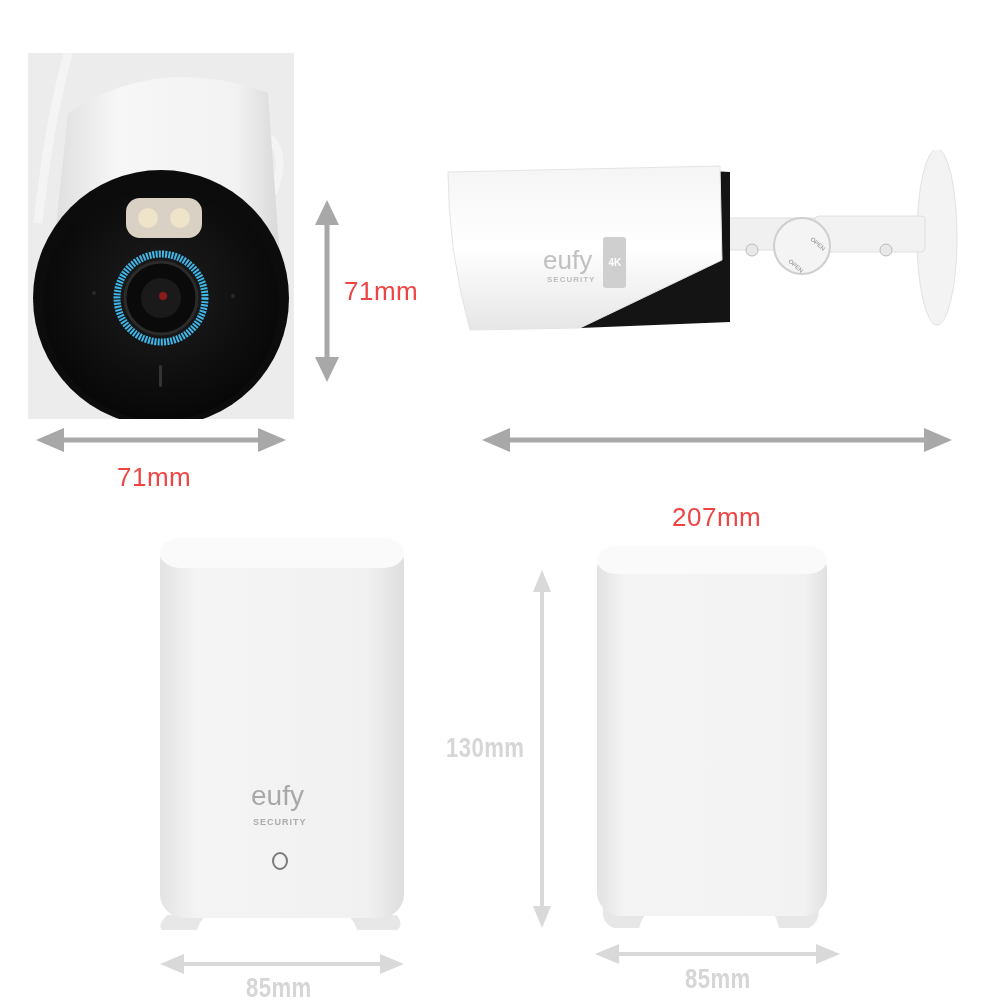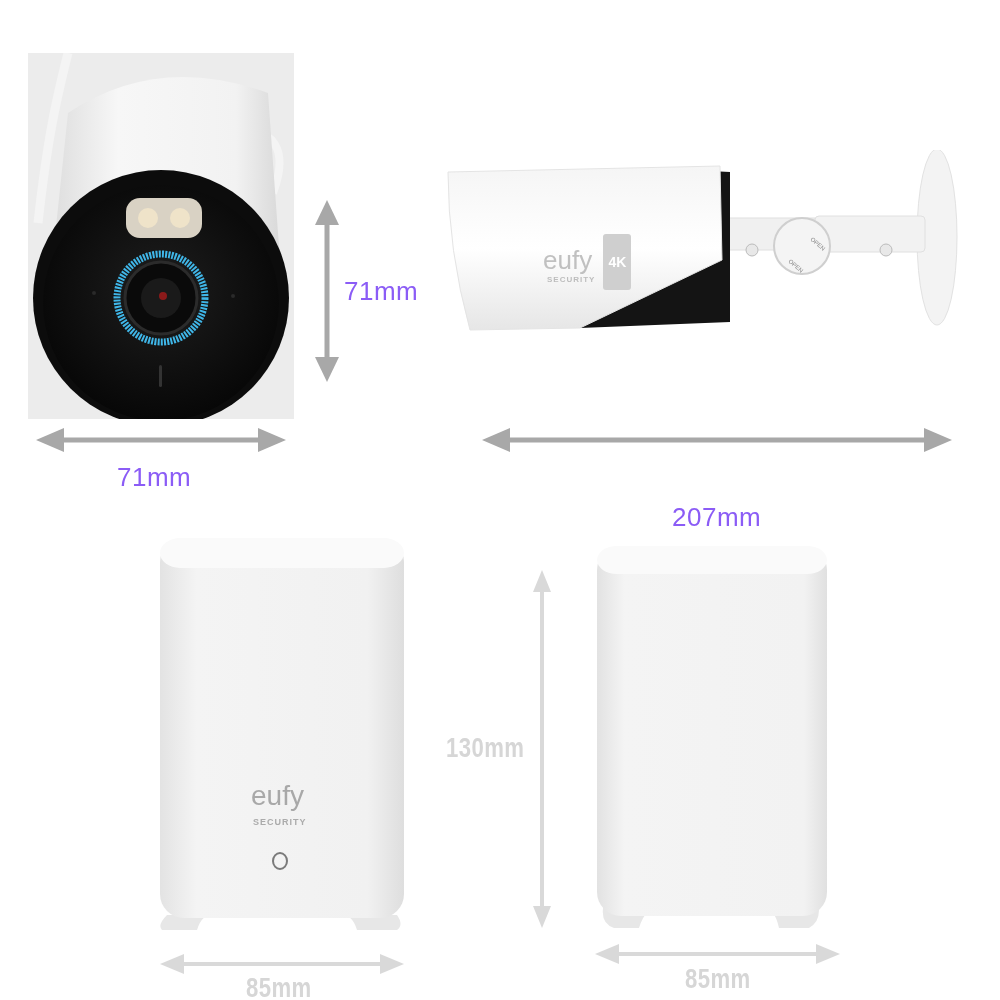--- a/index.html
+++ b/index.html
@@ -1,18 +1,18 @@
 <!DOCTYPE html>
 <html><head>
   <meta charset="utf-8">
   <style>
     html, body { margin:0; padding:0; }
     body { width:1000px; height:1000px; background:#ffffff; position:relative; overflow:hidden; font-family:"Liberation Sans", sans-serif; }
     .abs { position:absolute; }
-    .dim-label { color:#8b5cf6; font-family:"Liberation Sans", sans-serif; font-size:26px; letter-spacing:0.5px; }
+    .dim-label { color:#ef4444; font-family:"Liberation Sans", sans-serif; font-size:26px; letter-spacing:0.5px; }
     .dim-label.narrow { font-family:"Liberation Sans", sans-serif; font-weight:bold; transform:scaleX(0.82); transform-origin:left center; color:#d6d6d6; font-size:27px; }
     svg { display:block; }
   </style>
 </head>
 <body>
 
 <div class="abs" style="left:28px;top:53px;width:266px;height:366px;background:#ececec;overflow:hidden;">
   <svg width="266" height="366" viewBox="0 0 266 366">
     <defs>
       <linearGradient id="bodyg" x1="0" x2="1" y1="0" y2="0">
@@ -90,21 +90,21 @@
     <text x="370" y="90" font-size="6" fill="#888" font-family="Liberation Sans, sans-serif" transform="rotate(40 370 90)">OPEN</text>
     <text x="348" y="112" font-size="6" fill="#888" font-family="Liberation Sans, sans-serif" transform="rotate(40 348 112)">OPEN</text>
 
     <path d="M250 20 L 290 22 L 290 172 L 140 178 Z" fill="#141414"></path>
 
     <path d="M8 22 L 280 16 L 282 110 L 140 178 L 30 180 Q 8 100 8 22 Z" fill="url(#sideg)" stroke="#e4e4e4"></path>
   </svg>
 </div>
 <div class="abs" style="left:543px;top:245px;color:#c0c0c0;font-size:26px;font-family:'Liberation Sans',sans-serif;">
   <span>eufy</span>
-  <span style="background:#cfcfcf;color:#fff;font-weight:bold;font-size:14px;padding:20px 5px;border-radius:3px;vertical-align:middle;margin-left:4px;">4K</span>
+  <span style="background:#cfcfcf;color:#fff;font-weight:bold;font-size:10px;padding:20px 5px;border-radius:3px;vertical-align:middle;margin-left:4px;">4K</span>
 </div>
 <div class="abs" style="left:547px;top:275px;color:#bdbdbd;font-size:8px;font-weight:bold;letter-spacing:1px;font-family:'Liberation Sans',sans-serif;">SECURITY</div>
 
 <div class="abs" style="left:482px;top:425px;width:470px;height:30px;">
   <svg width="470" height="30">
     <polygon points="0,15 28,3 28,27" fill="#a8a8a8"></polygon>
     <rect x="22" y="12.5" width="426" height="5" fill="#a8a8a8"></rect>
     <polygon points="470,15 442,3 442,27" fill="#a8a8a8"></polygon>
   </svg>
 </div>

